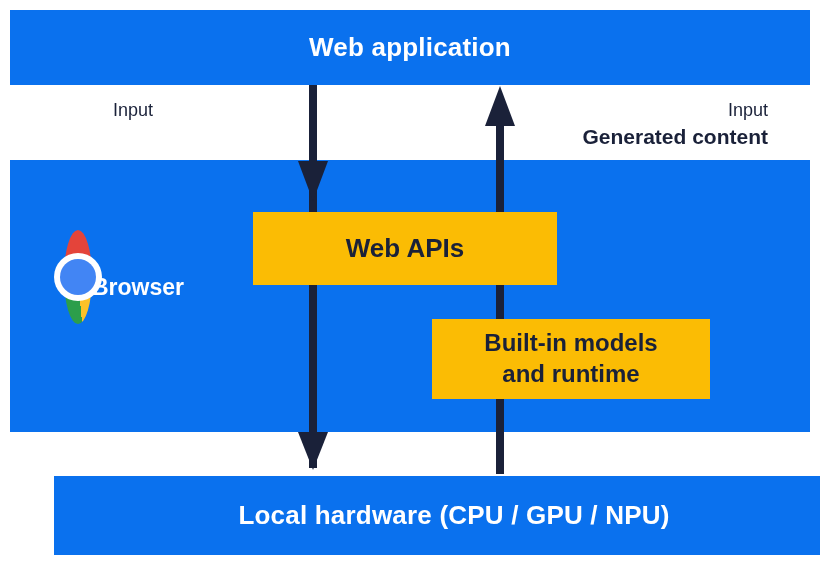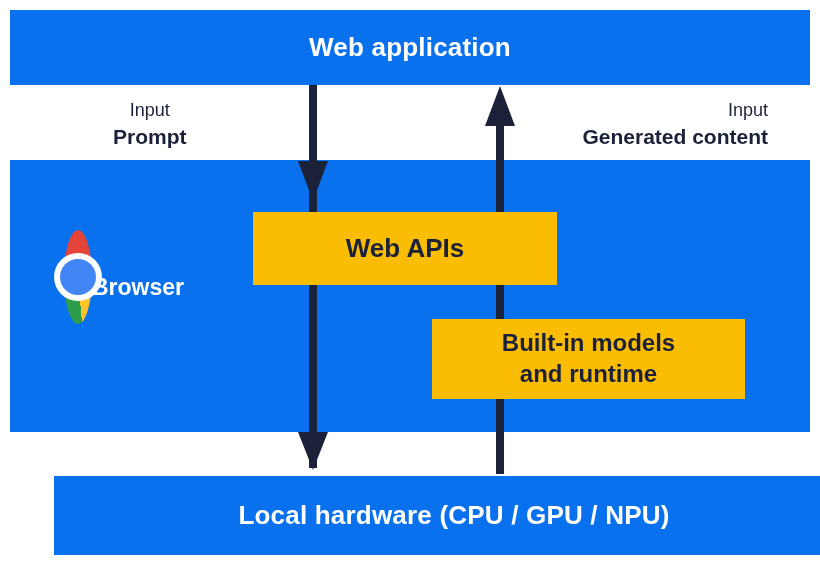--- a/index.html
+++ b/index.html
@@ -58,21 +58,21 @@
     justify-content: center;
     text-align: center;
     z-index: 3;
     font-weight: 700;
   }
   .ybox.web-apis {
     left: 253px; top: 212px; width: 304px; height: 73px;
     font-size: 26px;
   }
   .ybox.builtin {
-    left: 432px; top: 319px; width: 313px; height: 80px;
+    left: 432px; top: 319px; width: 278px; height: 80px;
     font-size: 24px;
     line-height: 1.28;
   }
   .ybox span { display: block; }
   .browser-group {
     position: absolute;
     left: 64px; top: 230px;
     width: 120px;
     display: flex;
     flex-direction: row;
@@ -117,21 +117,20 @@
 <body>
 
 <div class="canvas">
 
   <div class="layer layer-top">
     <span class="layer-title">Web application</span>
   </div>
 
   <div class="annotation left">
     <div class="caption">Input</div>
-    <div class="label">Prompt</div>
   </div>
 
   <div class="annotation right">
     <div class="caption">Input</div>
     <div class="label">Generated content</div>
   </div>
 
   <div class="layer layer-middle"></div>
 
   <svg class="arrows" width="820" height="566" viewBox="0 0 820 566">

